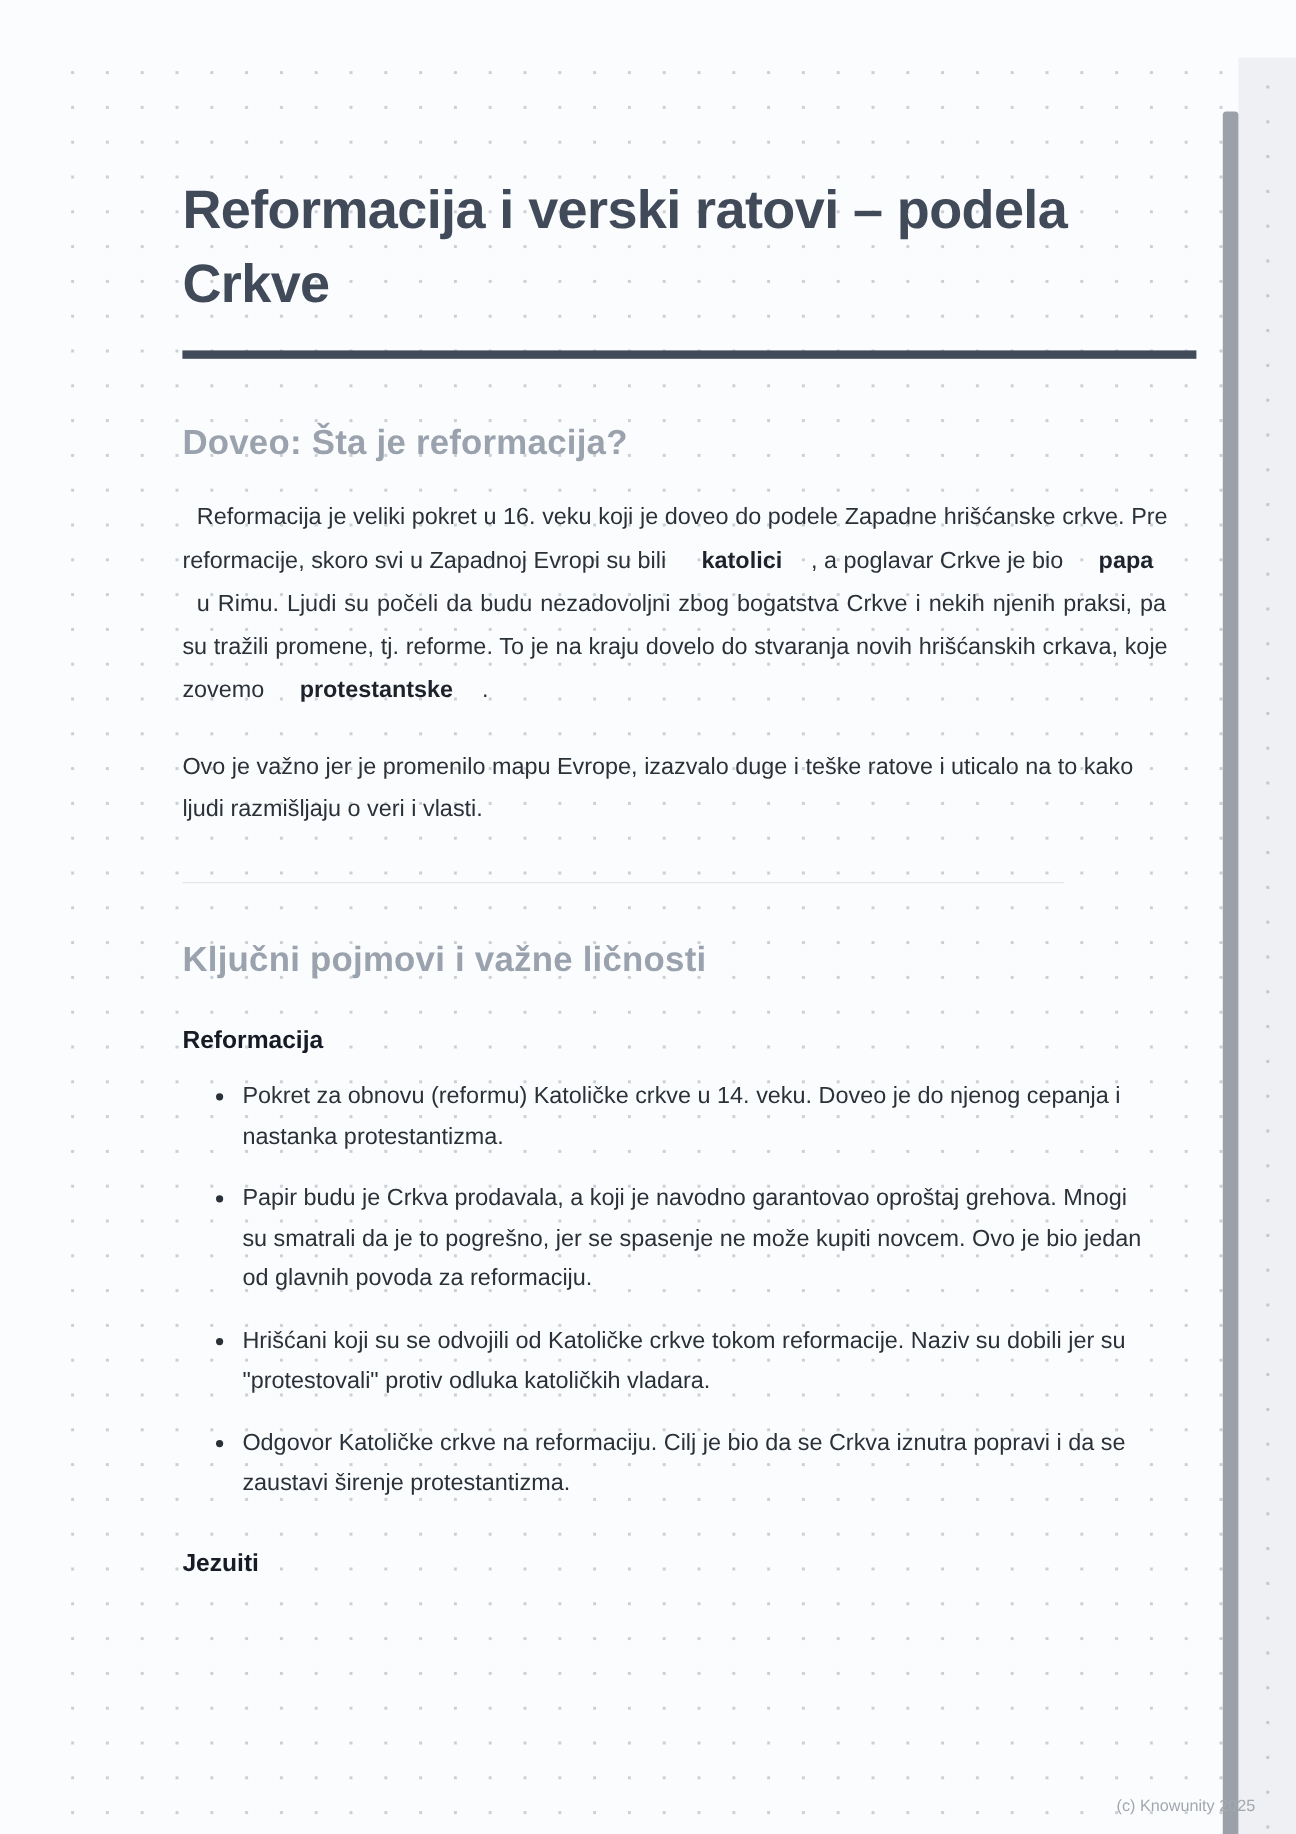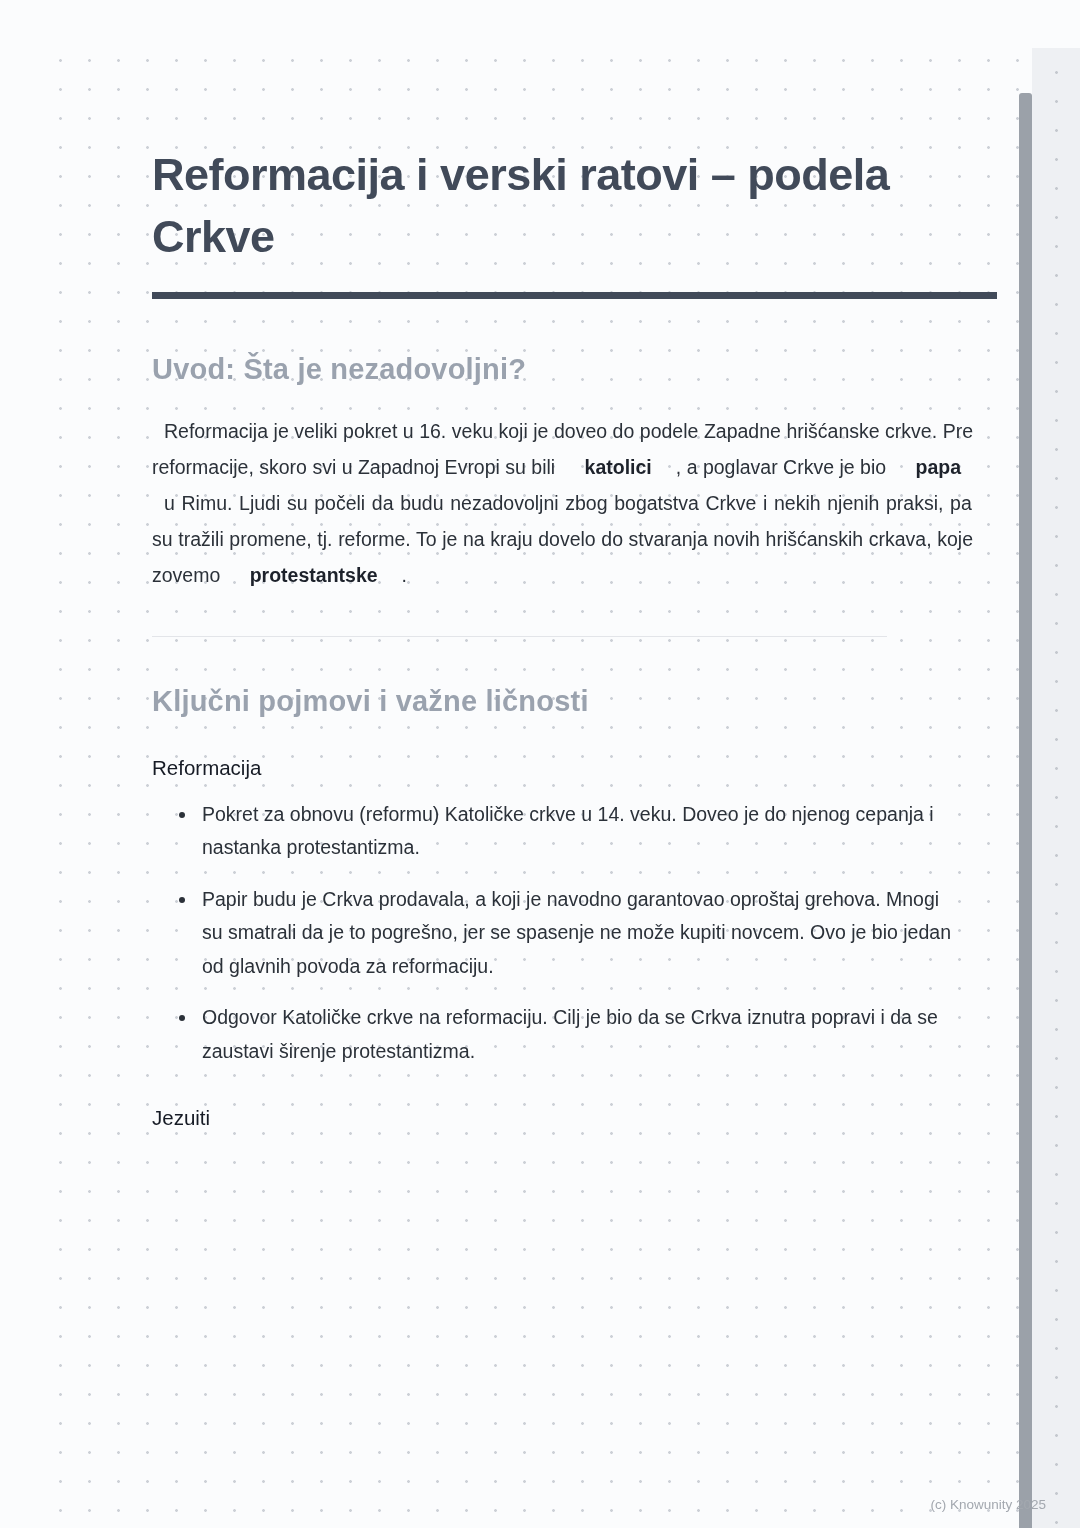--- a/index.html
+++ b/index.html
@@ -72,21 +72,21 @@
   b.strong { font-weight: 700; color: #1d222b; }
   hr.soft-divider {
     margin-top: 42px;
     border: none;
     border-top: 1px solid #e3e5e9;
     width: 87%;
   }
   h3.term-title {
     margin-top: 38px;
     font-size: 20.5px;
-    font-weight: 400;
+    font-weight: 700;
     color: #161b25;
   }
   ul.bullets {
     margin-top: 18px;
     padding-left: 34px;
     list-style: disc;
   }
   ul.bullets li {
     font-size: 19.5px;
     line-height: 1.72;
@@ -109,38 +109,42 @@
 
   <div class="right-gutter"></div>
   <div class="scrollbar"></div>
 
   <div class="content">
 
     <h1 class="page-title">Reformacija i verski ratovi – podela Crkve</h1>
 
     <div class="title-rule"></div>
 
-    <h2 class="section-heading h2-uvod">Uvod: Šta je nezadovoljni?</h2>
+    <h2 class="section-heading h2-uvod">Doveo: Šta je reformacija?</h2>
 
     <p class="body justify"><span>Reformacija je veliki pokret u 16. veku koji je doveo do podele Zapadne hrišćanske crkve. Pre reformacije, skoro svi u Zapadnoj Evropi su bili </span><b class="strong">katolici</b><span>, a poglavar Crkve je bio </span><b class="strong">papa</b><span> u Rimu. Ljudi su počeli da budu nezadovoljni zbog bogatstva Crkve i nekih njenih praksi, pa su tražili promene, tj. reforme. To je na kraju dovelo do stvaranja novih hrišćanskih crkava, koje zovemo </span><b class="strong">protestantske</b><span>.</span></p>
 
+    <p class="body">Ovo je važno jer je promenilo mapu Evrope, izazvalo duge i teške ratove i uticalo na to kako ljudi razmišljaju o veri i vlasti.</p>
 
     <hr class="soft-divider">
 
     <h2 class="section-heading h2-pojmovi">Ključni pojmovi i važne ličnosti</h2>
 
     <h3 class="term-title">Reformacija</h3>
     <ul class="bullets">
       <li>Pokret za obnovu (reformu) Katoličke crkve u 14. veku. Doveo je do njenog cepanja i nastanka protestantizma.</li>
     </ul>
 
     <ul class="bullets">
       <li>Papir budu je Crkva prodavala, a koji je navodno garantovao oproštaj grehova. Mnogi su smatrali da je to pogrešno, jer se spasenje ne može kupiti novcem. Ovo je bio jedan od glavnih povoda za reformaciju.</li>
     </ul>
 
+    <ul class="bullets">
+      <li>Hrišćani koji su se odvojili od Katoličke crkve tokom reformacije. Naziv su dobili jer su "protestovali" protiv odluka katoličkih vladara.</li>
+    </ul>
 
     <ul class="bullets">
       <li>Odgovor Katoličke crkve na reformaciju. Cilj je bio da se Crkva iznutra popravi i da se zaustavi širenje protestantizma.</li>
     </ul>
 
     <h3 class="term-title">Jezuiti</h3>
 
   </div>
 
   <div class="footer-note">(c) Knowunity 2025</div>

